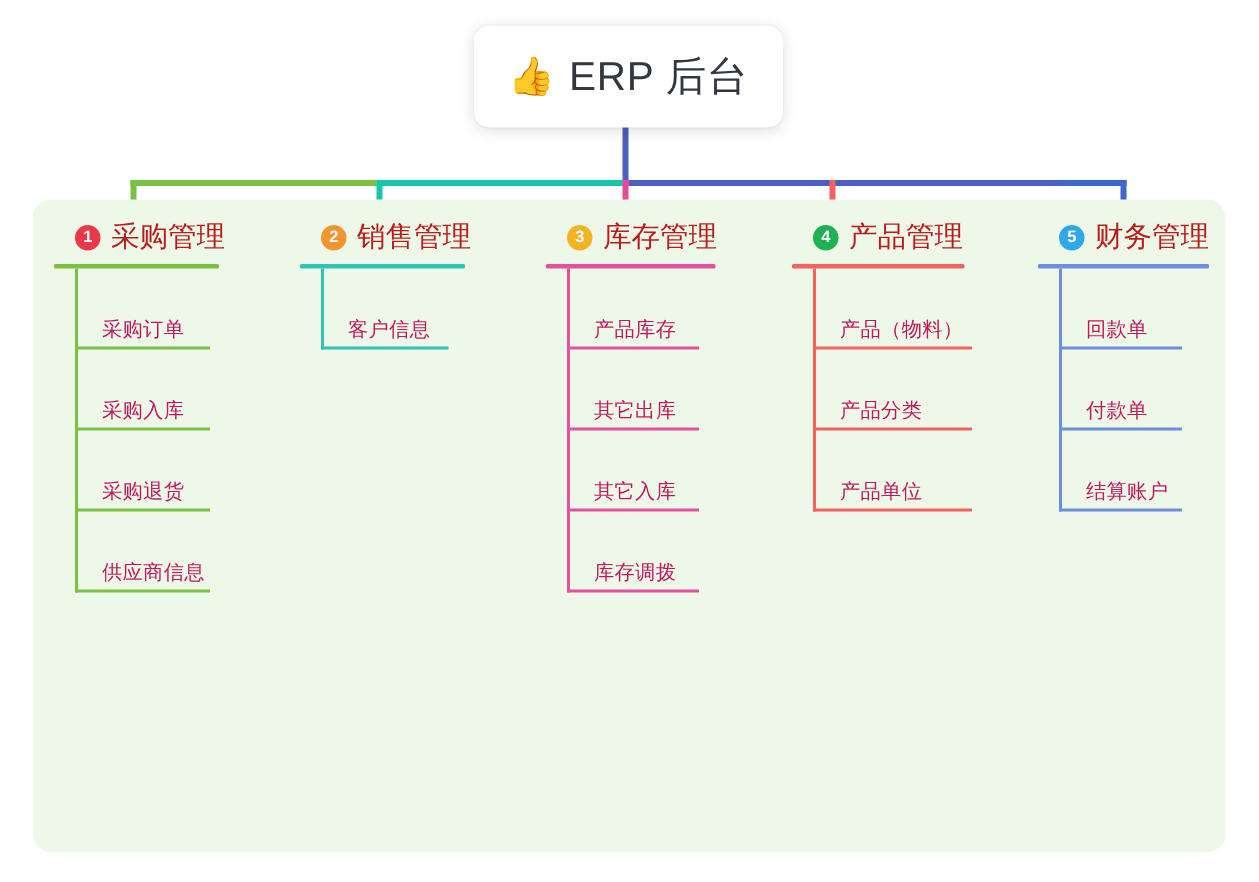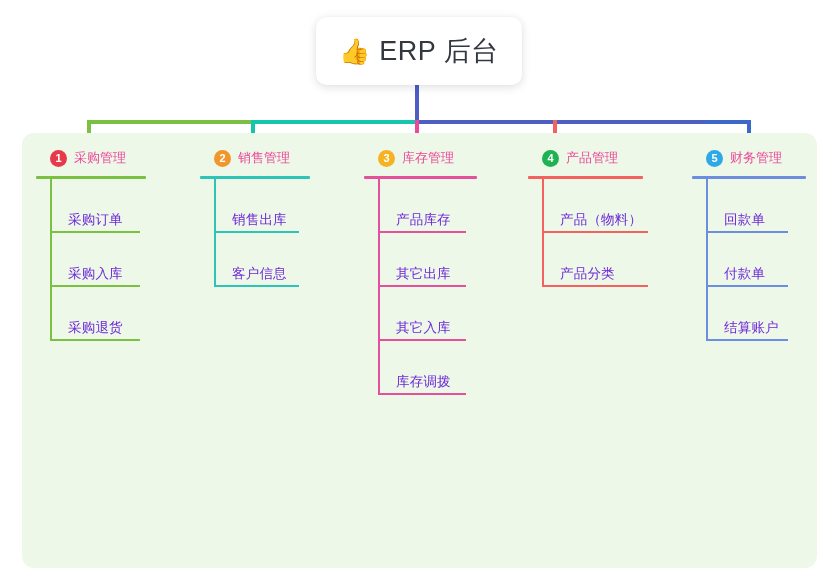--- a/index.html
+++ b/index.html
@@ -76,22 +76,22 @@
     height: 17px;
     border-radius: 50%;
     color: #ffffff;
     font-size: 11px;
     line-height: 17px;
     text-align: center;
     font-weight: 700;
     flex: 0 0 auto;
   }
   .col-title {
-    font-size: 13px;
-    color: #ec4899;
+    font-size: 19px;
+    color: #b91c1c;
     white-space: nowrap;
   }
   .head-rule {
     height: 3px;
     border-radius: 1px;
     margin-top: 5px;
   }
 
   
   .leaves {
@@ -110,21 +110,21 @@
     position: relative;
     height: 54px;
     box-sizing: border-box;
     display: flex;
     align-items: flex-end;
     padding-left: 18px;
     padding-bottom: 4px;
   }
   .leaf-label {
     font-size: 13.5px;
-    color: #6d28d9;
+    color: #be185d;
     white-space: nowrap;
     letter-spacing: 0.2px;
   }
   .leaf-rule {
     position: absolute;
     left: 0;
     bottom: 0;
     height: 2px;
   }
 </style>
@@ -171,35 +171,35 @@
           <div class="leaf-rule" style="background: rgb(122, 193, 67); width: 90px;"></div>
         </div>
         <div class="leaf">
           <span class="leaf-label">采购入库</span>
           <div class="leaf-rule" style="background: rgb(122, 193, 67); width: 90px;"></div>
         </div>
         <div class="leaf">
           <span class="leaf-label">采购退货</span>
           <div class="leaf-rule" style="background: rgb(122, 193, 67); width: 90px;"></div>
         </div>
+        <div class="leaf">
+          <span class="leaf-label">供应商信息</span>
+          <div class="leaf-rule" style="background: rgb(122, 193, 67); width: 90px;"></div>
+        </div>
       </div>
     </div>
     <div class="column" style="left: 200px; width: 152px;">
       <div class="col-head">
         <span class="badge" style="background: rgb(240, 150, 45);">2</span>
         <span class="col-title">销售管理</span>
       </div>
       <div class="head-rule" style="background: rgb(46, 196, 182); width: 110px;"></div>
       <div class="leaves">
         <div class="spine" style="background: rgb(46, 196, 182);"></div>
         <div class="leaf">
-          <span class="leaf-label">销售出库</span>
-          <div class="leaf-rule" style="background: rgb(46, 196, 182); width: 85px;"></div>
-        </div>
-        <div class="leaf">
           <span class="leaf-label">客户信息</span>
           <div class="leaf-rule" style="background: rgb(46, 196, 182); width: 85px;"></div>
         </div>
       </div>
     </div>
     <div class="column" style="left: 364px; width: 152px;">
       <div class="col-head">
         <span class="badge" style="background: rgb(245, 179, 36);">3</span>
         <span class="col-title">库存管理</span>
       </div>
@@ -233,20 +233,24 @@
       <div class="leaves">
         <div class="spine" style="background: rgb(244, 97, 95);"></div>
         <div class="leaf">
           <span class="leaf-label">产品（物料）</span>
           <div class="leaf-rule" style="background: rgb(244, 97, 95); width: 106px;"></div>
         </div>
         <div class="leaf">
           <span class="leaf-label">产品分类</span>
           <div class="leaf-rule" style="background: rgb(244, 97, 95); width: 106px;"></div>
         </div>
+        <div class="leaf">
+          <span class="leaf-label">产品单位</span>
+          <div class="leaf-rule" style="background: rgb(244, 97, 95); width: 106px;"></div>
+        </div>
       </div>
     </div>
     <div class="column" style="left: 692px; width: 152px;">
       <div class="col-head">
         <span class="badge" style="background: rgb(47, 168, 232);">5</span>
         <span class="col-title">财务管理</span>
       </div>
       <div class="head-rule" style="background: rgb(109, 142, 222); width: 114px;"></div>
       <div class="leaves">
         <div class="spine" style="background: rgb(109, 142, 222);"></div>

